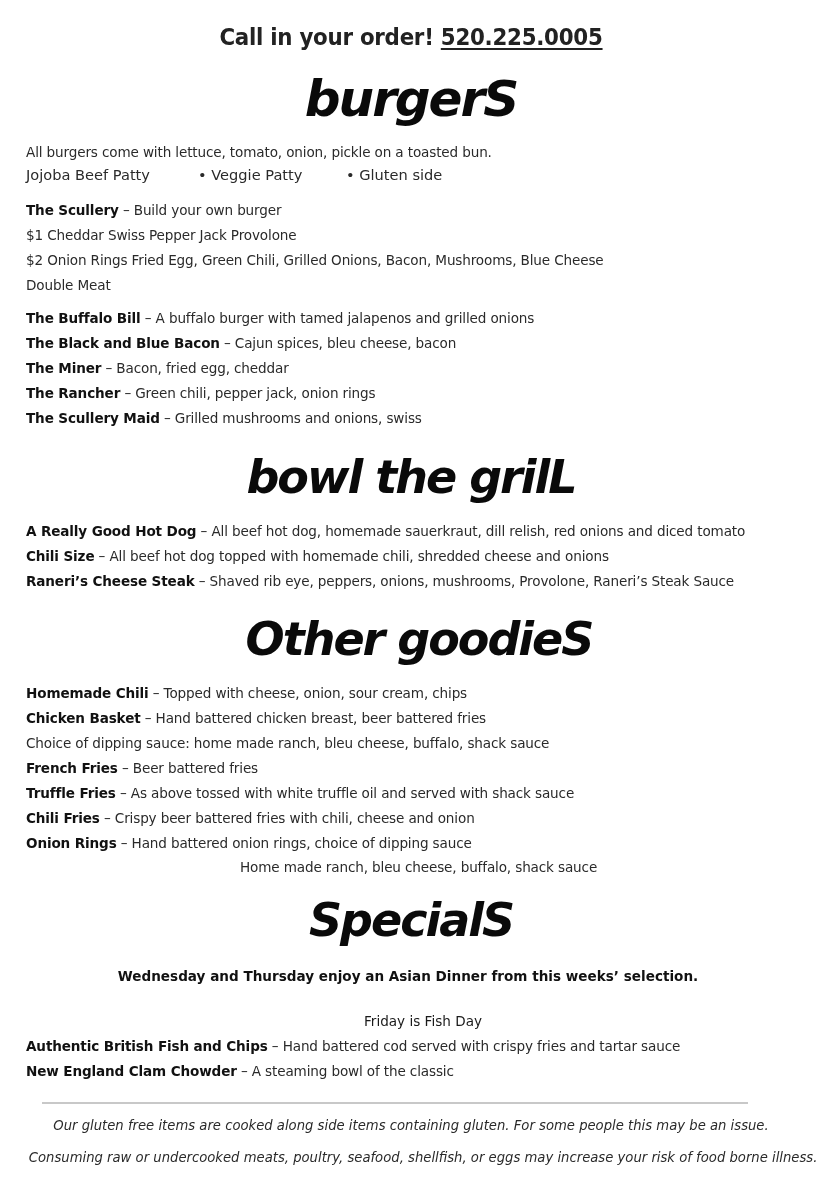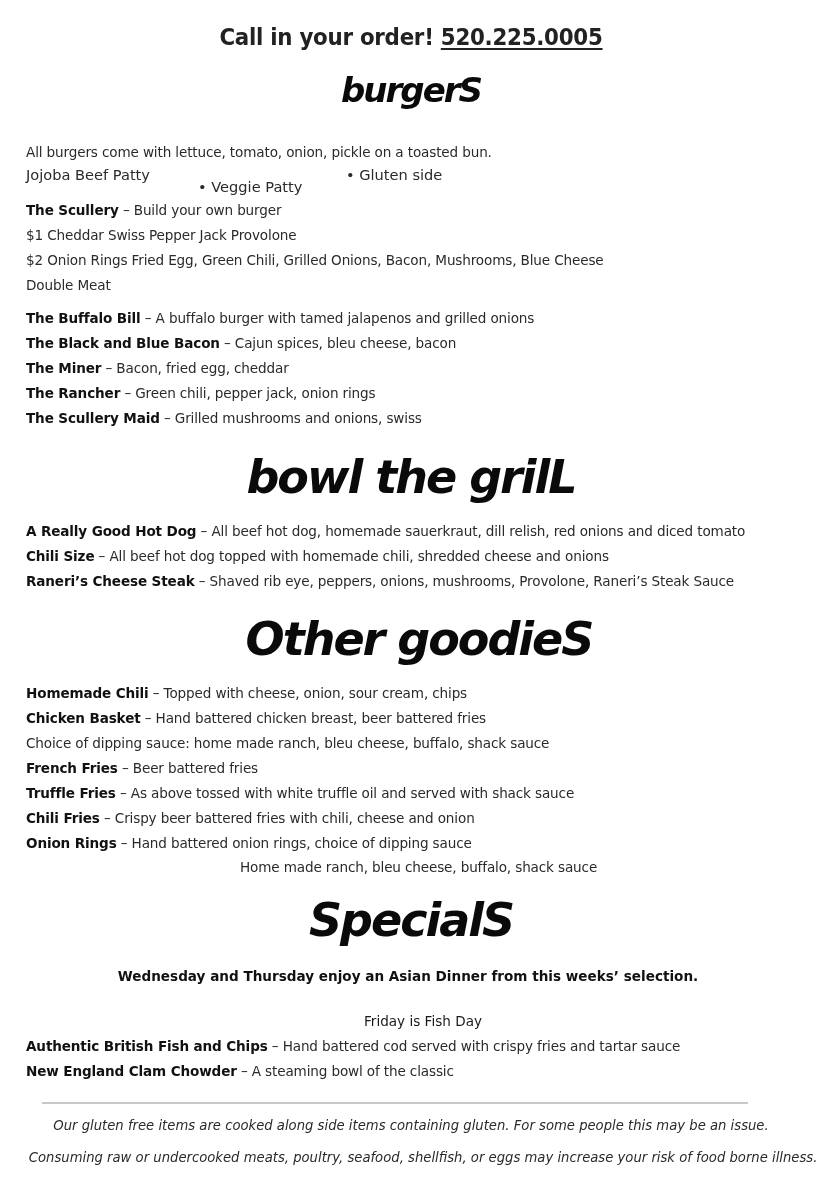--- a/index.html
+++ b/index.html
@@ -35,25 +35,25 @@
   .patty span { position: absolute; white-space: nowrap; }
 </style>
 </head>
 <body>
 
 <div class="abs call">
   <span>Call in your order!</span>
   <span class="phone">520.225.0005</span>
 </div>
 
-<div class="abs heading" style="top:70px;font-size:34px;">burgerS</div>
+<div class="abs heading" style="top:70px;font-size:50px;">burgerS</div>
 <div class="abs line" style="top:143px;">All burgers come with lettuce, tomato, onion, pickle on a toasted bun.</div>
 <div class="abs patty">
   <span style="left:0;top:0;">Jojoba Beef Patty</span>
-  <span style="left:172px;top:12px;">• Veggie Patty</span>
+  <span style="left:172px;top:0;">• Veggie Patty</span>
   <span style="left:320px;top:0;">• Gluten side</span>
 </div>
 <div class="abs line" style="top:201px;">
   <b>The Scullery</b><span> – Build your own burger</span>
 </div>
 <div class="abs line" style="top:226px;">$1 Cheddar Swiss Pepper Jack Provolone</div>
 <div class="abs line" style="top:251px;">$2 Onion Rings Fried Egg, Green Chili, Grilled Onions, Bacon, Mushrooms, Blue Cheese</div>
 <div class="abs line" style="top:276px;">Double Meat</div>
 
 <div class="abs line" style="top:309px;"><b>The Buffalo Bill</b><span> – A buffalo burger with tamed jalapenos and grilled onions</span></div>

